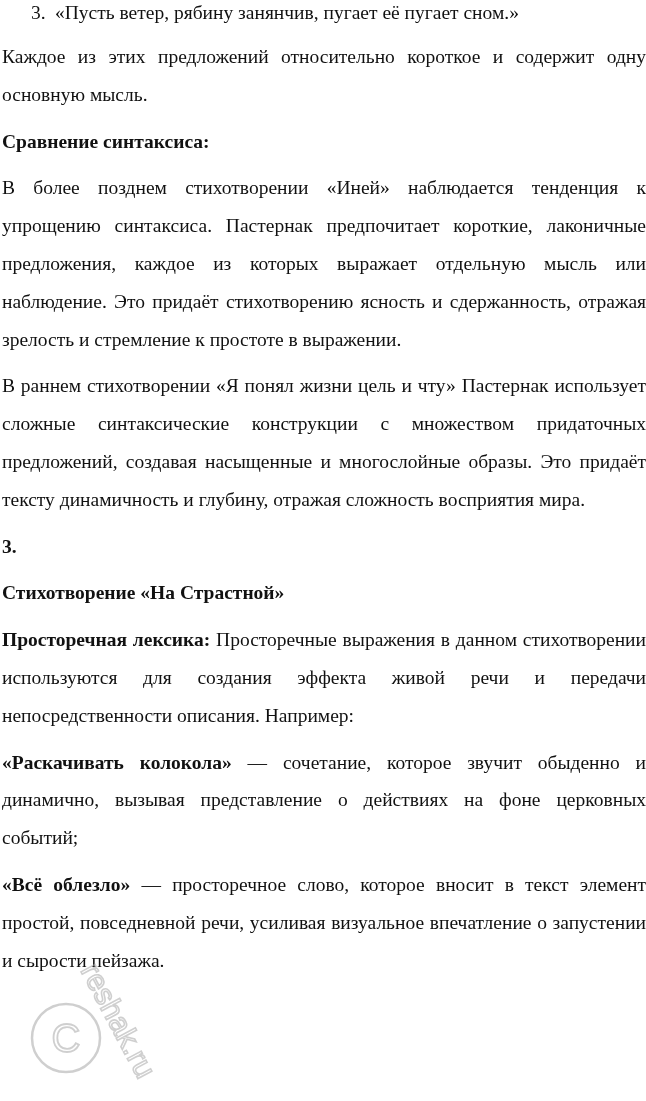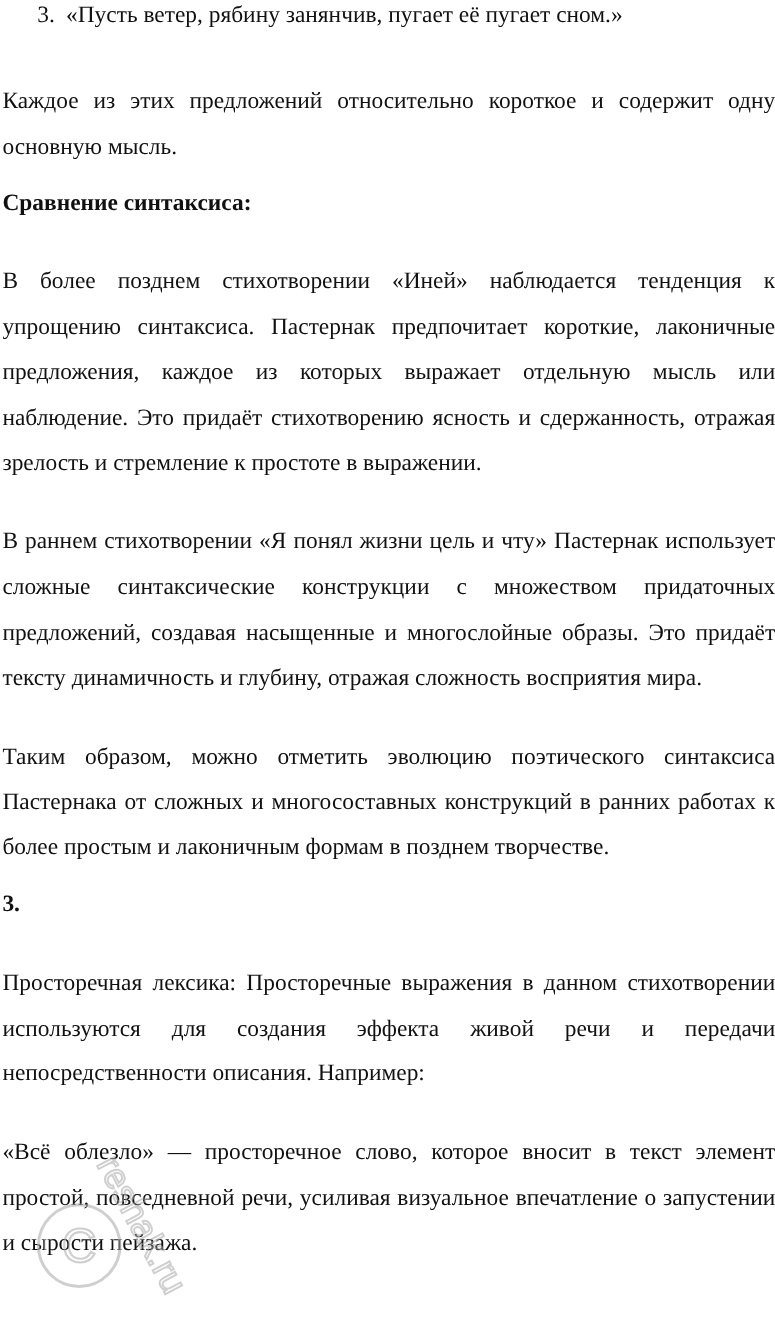--- a/index.html
+++ b/index.html
@@ -36,27 +36,26 @@
       display: inline-block;
       width: 24px;
     }
     p {
       margin: 0 0 9px 0;
       text-align: justify;
     }
     p.last-line-left {
       text-align: justify;
       text-align-last: left;
-      margin-top: 28px;
     }
     .heading {
       font-weight: bold;
       margin: 0 0 9px 0;
     }
-    .b { font-weight: normal; }
+    .b { font-weight: bold; }
     .watermark {
       position: absolute;
       left: 28px;
       top: 960px;
       width: 140px;
       height: 140px;
       pointer-events: none;
       opacity: 0.55;
     }
   </style>
@@ -70,27 +69,28 @@
   </div>
 
   <p class="last-line-left">Каждое из этих предложений относительно короткое и содержит одну основную мысль.</p>
 
   <div class="heading">Сравнение синтаксиса:</div>
 
   <p class="last-line-left">В более позднем стихотворении «Иней» наблюдается тенденция к упрощению синтаксиса. Пастернак предпочитает короткие, лаконичные предложения, каждое из которых выражает отдельную мысль или наблюдение. Это придаёт стихотворению ясность и сдержанность, отражая зрелость и стремление к простоте в выражении.</p>
 
   <p class="last-line-left">В раннем стихотворении «Я понял жизни цель и чту» Пастернак использует сложные синтаксические конструкции с множеством придаточных предложений, создавая насыщенные и многослойные образы. Это придаёт тексту динамичность и глубину, отражая сложность восприятия мира.</p>
 
-  <p class="last-line-left">Таким образом, можно отметить эволюцию поэтического синтаксиса Пастернака от сложных и многосоставных конструкций в ранних работах к более простым и лаконичным формам в позднем творчестве.</p>
 
   <div class="heading">3.</div>
 
+  <div class="heading">Стихотворение «На Страстной»</div>
 
   <p class="last-line-left"><span class="b">Просторечная лексика:</span><span> Просторечные выражения в данном стихотворении используются для создания эффекта живой речи и передачи непосредственности описания. Например:</span></p>
 
+  <p class="last-line-left"><span class="b">«Раскачивать колокола»</span><span> — сочетание, которое звучит обыденно и динамично, вызывая представление о действиях на фоне церковных событий;</span></p>
 
   <p class="last-line-left"><span class="b">«Всё облезло»</span><span> — просторечное слово, которое вносит в текст элемент простой, повседневной речи, усиливая визуальное впечатление о запустении и сырости пейзажа.</span></p>
 
 </div>
 
 <div class="watermark">
   <svg width="140" height="140" viewBox="0 0 140 140">
     <circle cx="38" cy="78" r="34" fill="none" stroke="#a8a8a8" stroke-width="2.5"></circle>
     <circle cx="38" cy="78" r="29" fill="none" stroke="#ffffff" stroke-width="1.2" opacity="0.7"></circle>
     <text x="38" y="92" text-anchor="middle" font-family="Liberation Sans, sans-serif" font-size="40" fill="none" stroke="#a8a8a8" stroke-width="1.8">C</text>

